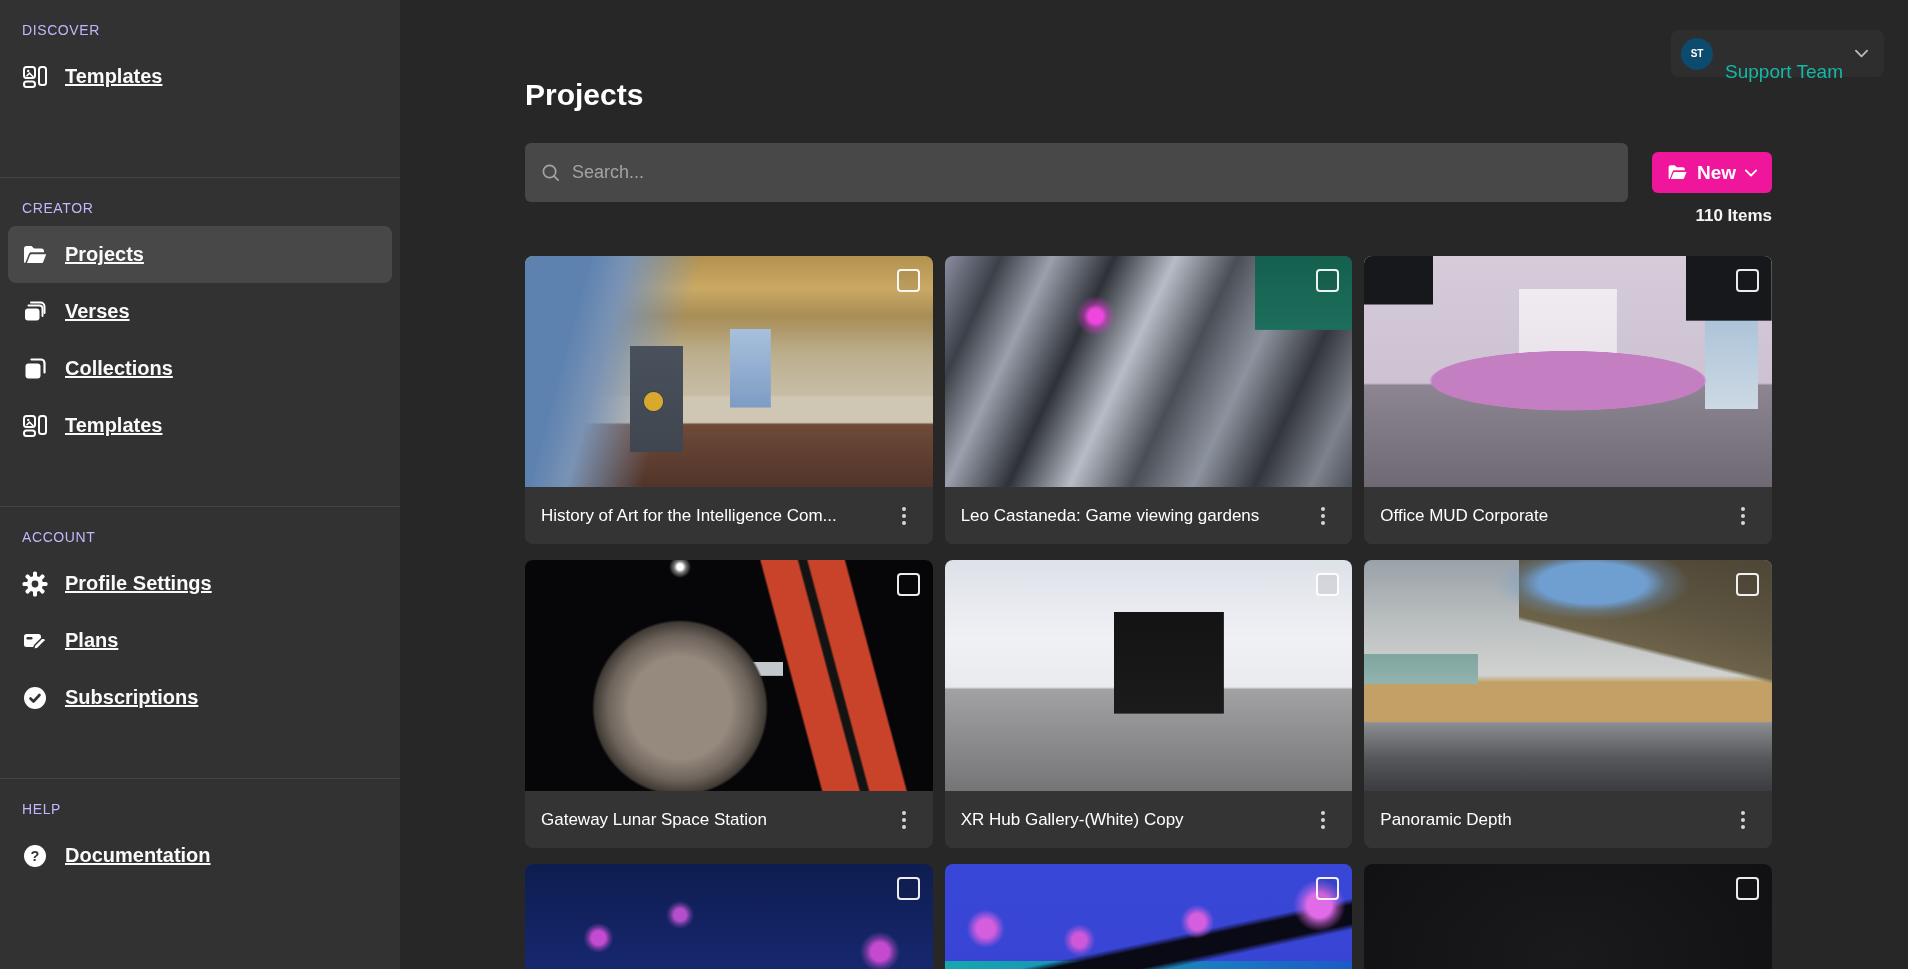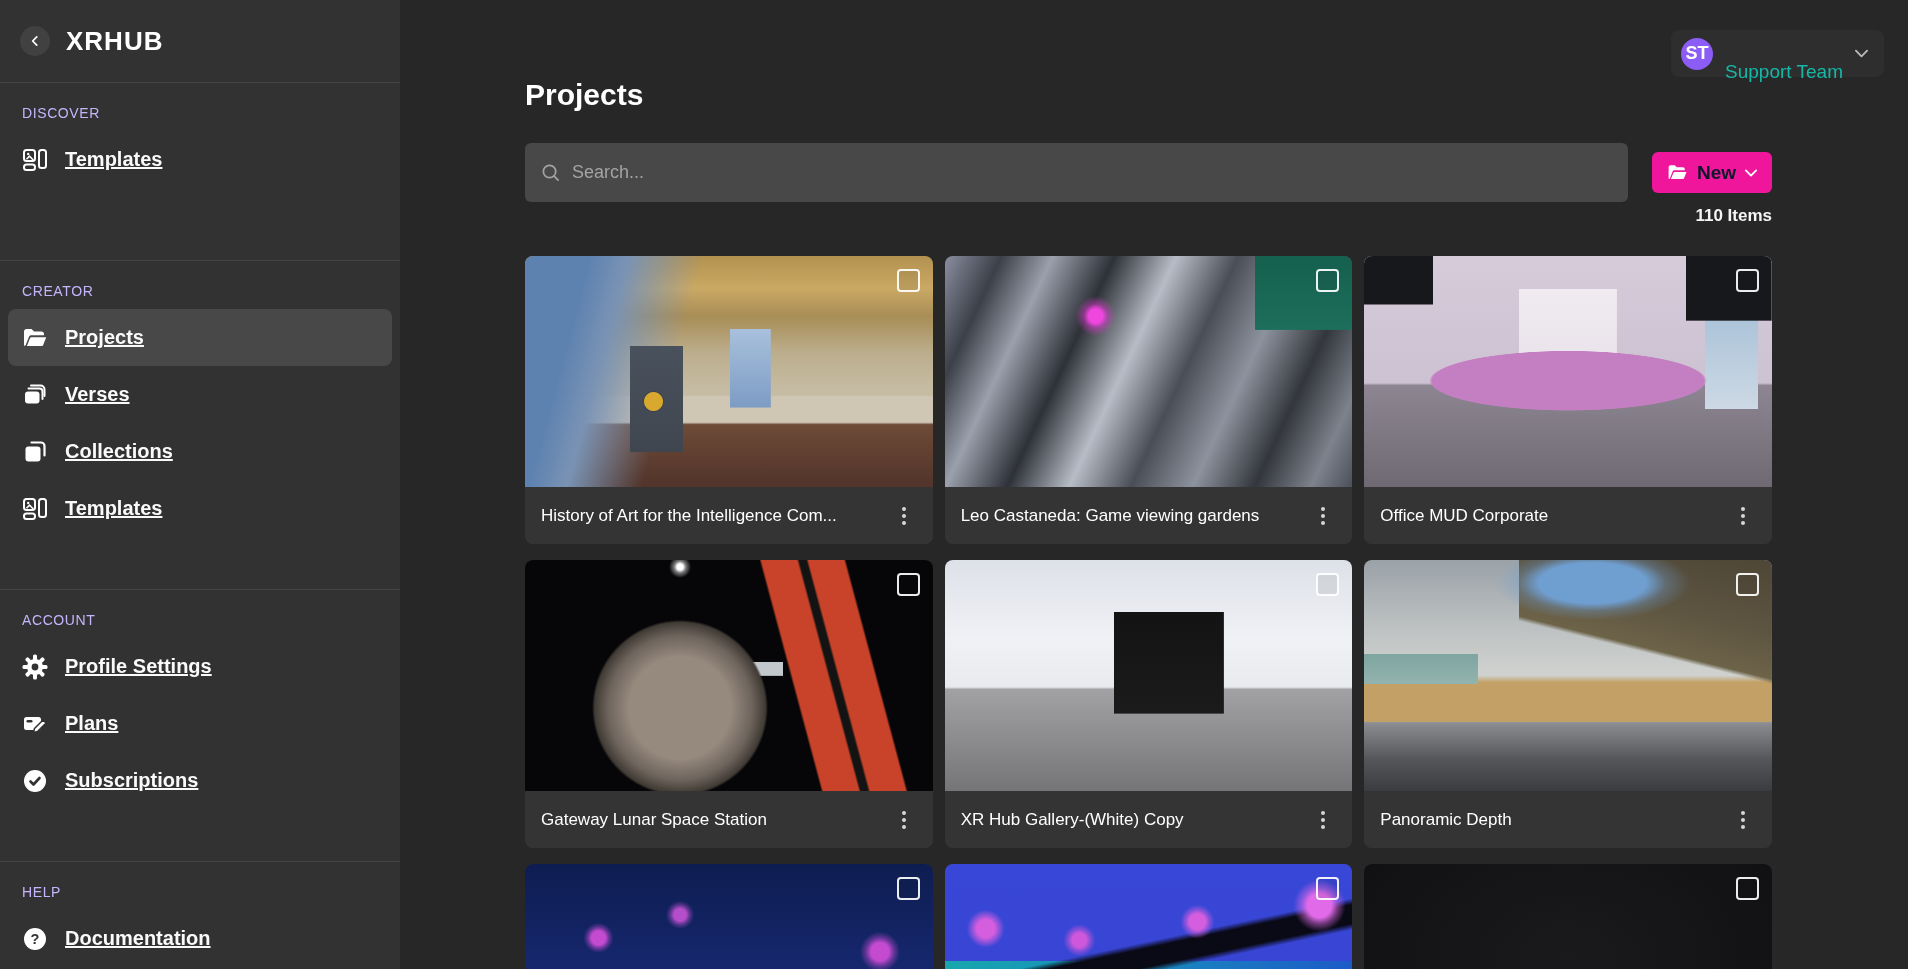--- a/index.html
+++ b/index.html
@@ -27,40 +27,40 @@
   .nav-icon { width:26px; height:26px; display:flex; align-items:center;
     justify-content:center; flex:0 0 auto; }
   .nav-label { font-size:20px; font-weight:600; color:#fafafa;text-decoration:underline; }
 
   
   .main { position:absolute; left:400px; top:0; width:1508px; height:969px; }
 
   .user-chip { position:absolute; top:30px; right:24px; height:47px;
     background:#2e2e2e; border-radius:8px; display:flex; align-items:center;
     gap:12px; padding:0 16px 0 10px; cursor:pointer; }
-  .avatar { width:32px; height:32px; border-radius:50%; background:#8b5cf6;
+  .avatar { width:32px; height:32px; border-radius:50%; background:#0c4a6e;
     display:flex; align-items:center; justify-content:center;
-    font-size:18px; font-weight:bold; color:#fff; }
+    font-size:10px; font-weight:bold; color:#fff; }
   .user-name { font-size:19px; font-weight:normal; color:#14b8a6;margin-top:36px; }
   .user-chip .chev { color:#b9b9b9; display:flex; }
 
   .page-title { position:absolute; left:125px; top:78px; font-size:30px;
     font-weight:bold; color:#fff; }
 
   .toolbar { position:absolute; left:125px; top:143px; width:1247px;
     display:flex; gap:24px; align-items:center; }
   .search-box { flex:1; height:59px; background:#484848; border-radius:6px;
     display:flex; align-items:center; gap:12px; padding:0 16px; }
   .search-box input { flex:1; background:transparent; border:none; outline:none;
     color:#e8e8e8; font-size:18px; font-family:"Liberation Sans",sans-serif; }
   .search-box input::placeholder { color:#a3a3a3; }
   .new-btn { width:120px; height:41px; background:#f0169c; border:none;
     border-radius:6px; display:flex; align-items:center; justify-content:center;
     gap:9px; color:#fff; cursor:pointer; }
-  .new-btn .lbl { font-size:19px; font-weight:bold; color:#0f172a; }
+  .new-btn .lbl { font-size:19px; font-weight:bold; color:#ffffff; }
   .new-btn .chev { display:flex; color:#fff; }
 
   .items-count { position:absolute; left:125px; top:206px; width:1247px;
     text-align:right; font-size:17px; font-weight:bold; color:#f5f5f5; }
 
   .grid { position:absolute; left:125px; top:256px; width:1247px;
     display:grid; grid-template-columns:repeat(3,1fr); gap:16px 12px; }
   .card { border-radius:8px; overflow:hidden; background:#343434; }
   .thumb { position:relative; height:231px; background:#1c1c1e; cursor:pointer; }
   .card-check { position:absolute; top:13px; right:13px; width:23px; height:23px;
@@ -124,30 +124,20 @@
     radial-gradient(circle at 92% 18%, #e06ae8 0 12px, rgba(224,106,232,.5) 18px, transparent 26px),
     linear-gradient(168deg, rgba(0,0,0,0) 38%, #0a0a16 40% 46%, rgba(0,0,0,0) 48%),
     linear-gradient(100deg, #17a7ae 0%, #1a82c0 55%, #1c55c8 100%) 0 100% / 100% 58% no-repeat,
     linear-gradient(#3947d8,#3642cf); }
   .thumb-dark { background: radial-gradient(ellipse at 50% 40%, #1a1a1d 0%, #121214 75%, #0e0e10 100%); }
 </style>
 </head>
 <body>
 
 <aside class="sidebar">
-  <div class="side-header">
-    <button class="back-btn">
-      <span style="display:flex">
-        <svg viewBox="0 0 24 24" width="14" height="14">
-            <path d="M15 5l-7 7 7 7" stroke="#fff" stroke-width="3" fill="none" stroke-linecap="round" stroke-linejoin="round"></path>
-          </svg>
-      </span>
-    </button>
-    <div class="brand">XRHUB</div>
-  </div>
 
   <nav class="nav-section first">
     <div class="section-label">DISCOVER</div>
     <div class="nav-item">
       <span class="nav-icon">
         <svg viewBox="0 0 26 26" width="26" height="26" fill="none" stroke="#fff" stroke-width="2">
           <rect x="2" y="3" width="11" height="11" rx="2.5"></rect>
             <circle cx="6.2" cy="7" r="1.2" fill="#fff" stroke="none"></circle>
             <path d="M4.5 12.2l3-3 3.8 3.8" stroke-width="1.6"></path>
           <rect x="17" y="3" width="7" height="18" rx="2.5"></rect>

